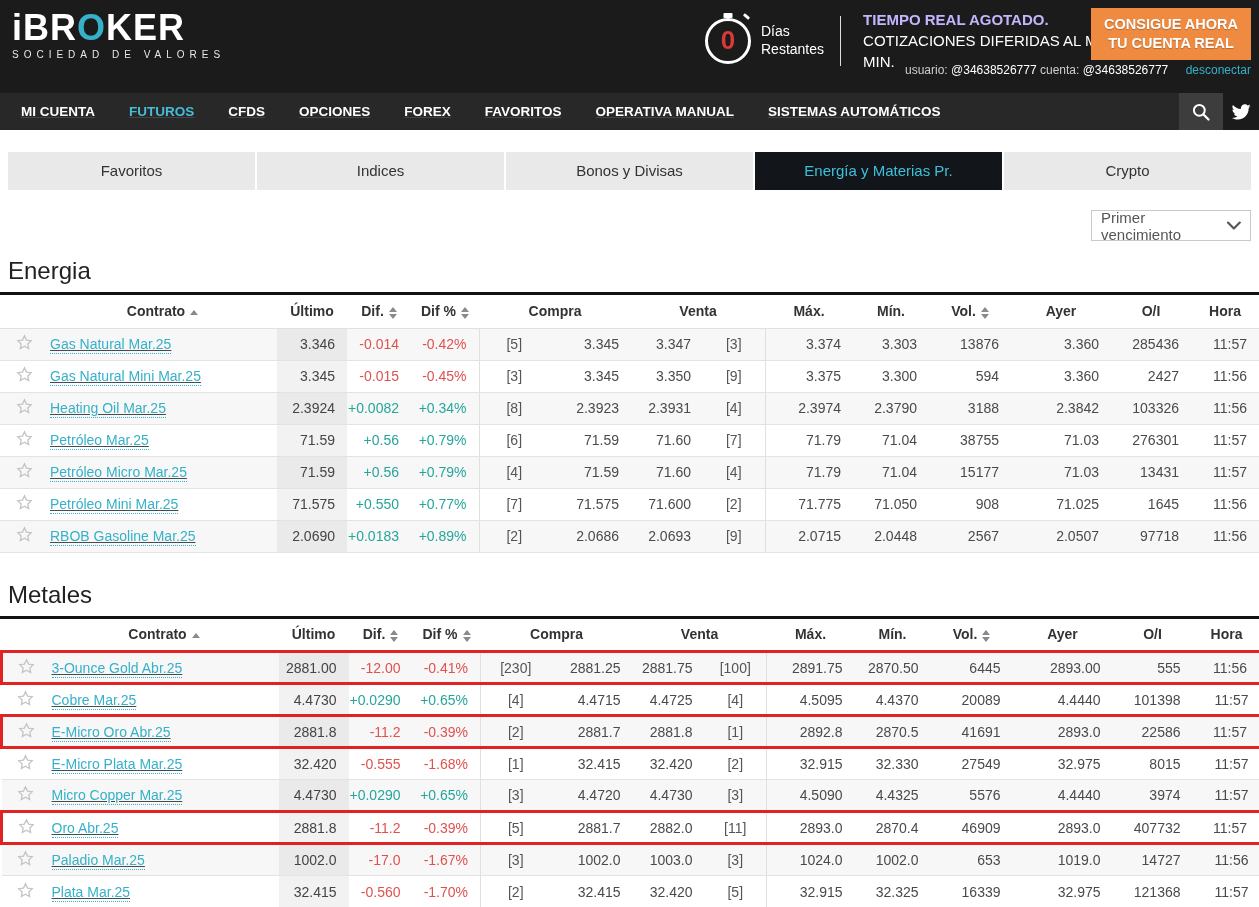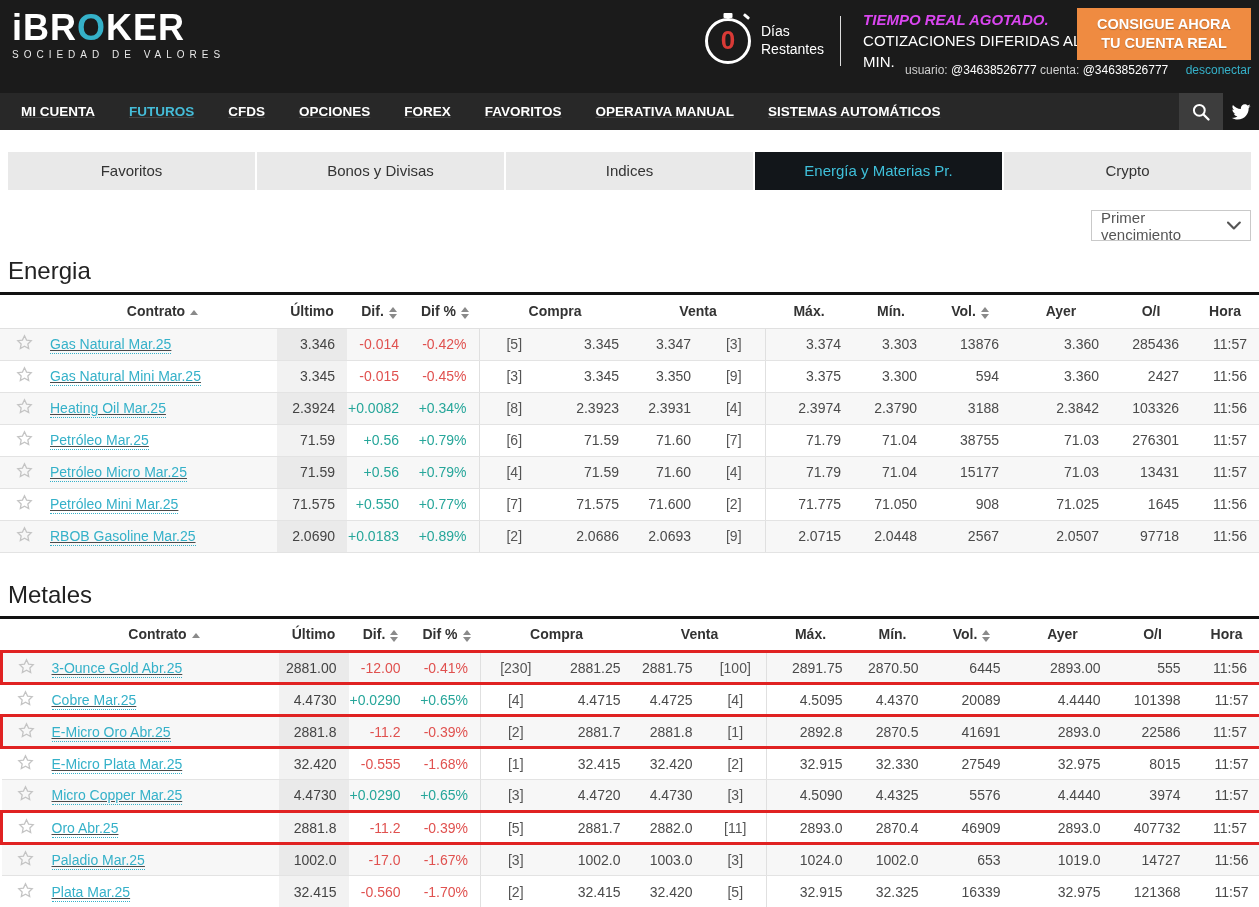--- a/index.html
+++ b/index.html
@@ -24,23 +24,23 @@
   .timer{width:46px;height:46px;border:3px solid #fff;border-radius:50%;position:relative;
          display:flex;align-items:center;justify-content:center;}
   .timer::before{content:'';position:absolute;top:-8px;left:50%;transform:translateX(-50%);
          width:9px;height:5px;background:#fff;border-radius:1px;}
   .timer::after{content:'';position:absolute;top:-6px;right:-2px;width:7px;height:3px;background:#fff;
          transform:rotate(40deg);border-radius:1px;}
   .timer .days-num{color:#d93a36;font-size:26px;font-weight:bold;}
   .trial-label{font-size:14px;line-height:1.25;}
   .trial-divider{width:1px;height:50px;background:#ddd;margin:0 12px 0 6px;}
   .alert-msg{width:302px;font-size:15px;color:#fff;line-height:1.4;}
-  .alert-msg .hot{color:#d946ef;font-weight:bold;font-style:italic;}
+  .alert-msg .hot{color:#c4b5fd;font-weight:bold;}
   .cta{position:absolute;right:8px;top:8px;background:var(--cta);color:#fff;font-weight:bold;
-       font-size:14.5px;text-align:center;padding:7px 20px;line-height:1.3;cursor:pointer;
+       font-size:14.5px;text-align:center;padding:7px 13px;line-height:1.3;cursor:pointer;
        text-shadow:0 1px 1px rgba(0,0,0,.25);}
   .userbar{position:absolute;right:8px;top:63px;font-size:12px;color:#cfcfcf;}
   .userbar .val{color:#fff;}
   .userbar .disconnect{color:var(--accent);margin-left:14px;cursor:pointer;}
   
   .navbar{background:#282828;height:37px;display:flex;align-items:stretch;}
   .nav-items{display:flex;align-items:stretch;padding-left:4px;text-decoration:underline;}
   .nav-items a{display:flex;align-items:center;padding:0 17px;color:#fff;font-weight:bold;
        font-size:13.5px;text-decoration:none;cursor:pointer;white-space:nowrap;}
   .nav-items a.active{color:#45bcd8;}
@@ -153,23 +153,23 @@
           <path fill="#fff" d="M23.6 4.9c-.8.4-1.7.6-2.7.7 1-.6 1.7-1.5 2-2.6-.9.5-1.9.9-3 1.1-.8-.9-2-1.5-3.4-1.5-2.6 0-4.7 2.1-4.7 4.7 0 .4 0 .7.1 1.1-3.9-.2-7.3-2.1-9.6-4.9-.4.7-.6 1.5-.6 2.3 0 1.6.8 3 2.1 3.9-.8 0-1.5-.2-2.1-.6v.1c0 2.3 1.6 4.1 3.7 4.6-.4.1-.8.2-1.2.2-.3 0-.6 0-.9-.1.6 1.9 2.3 3.2 4.4 3.2-1.6 1.3-3.6 2-5.8 2-.4 0-.7 0-1.1-.1 2.1 1.3 4.5 2.1 7.1 2.1 8.6 0 13.3-7.1 13.3-13.3v-.6c.9-.7 1.7-1.5 2.4-2.4z"></path>
         </svg>
     </div>
   </div>
 </div>
 
 <div class="tabs">
 
     <div class="tab">Favoritos</div>
 
+    <div class="tab">Indices</div>
+
     <div class="tab">Bonos y Divisas</div>
-
-    <div class="tab">Indices</div>
 
     <div class="tab active">Energía y Materias Pr.</div>
 
     <div class="tab">Crypto</div>
   </div>
 
 <div class="filter-row">
   <div class="dropdown">
     <span>Primer vencimiento</span>
     <svg width="14" height="9" viewBox="0 0 14 9">

